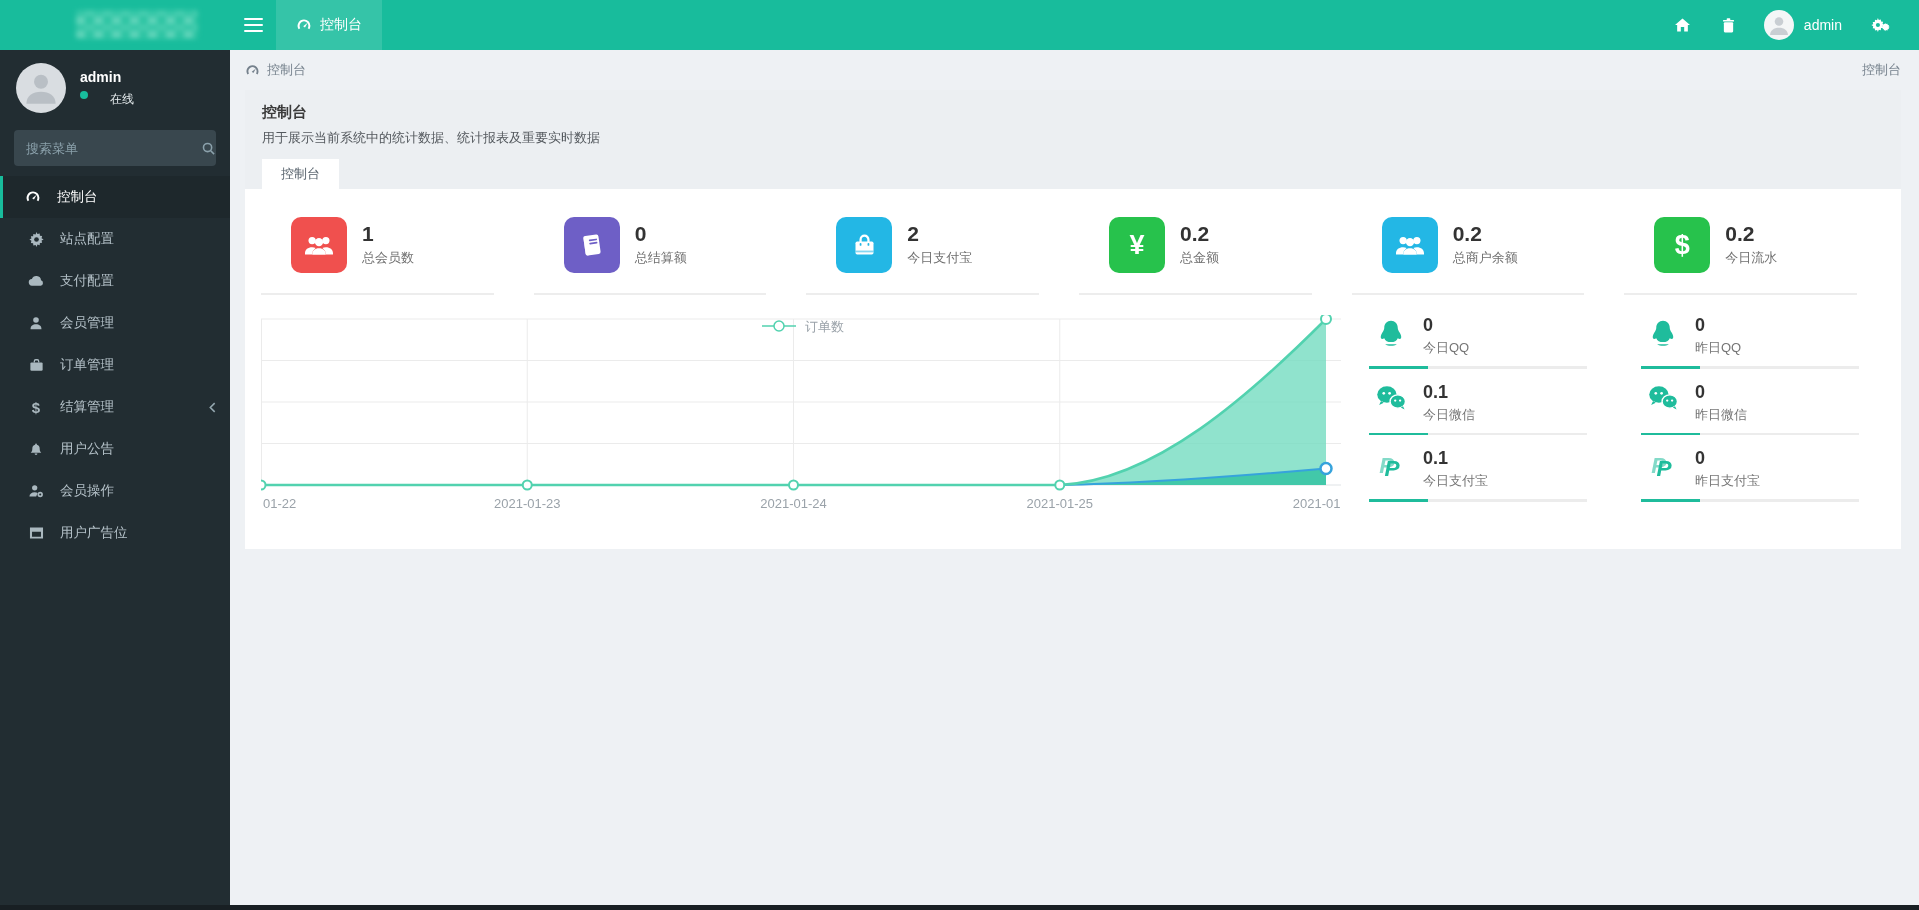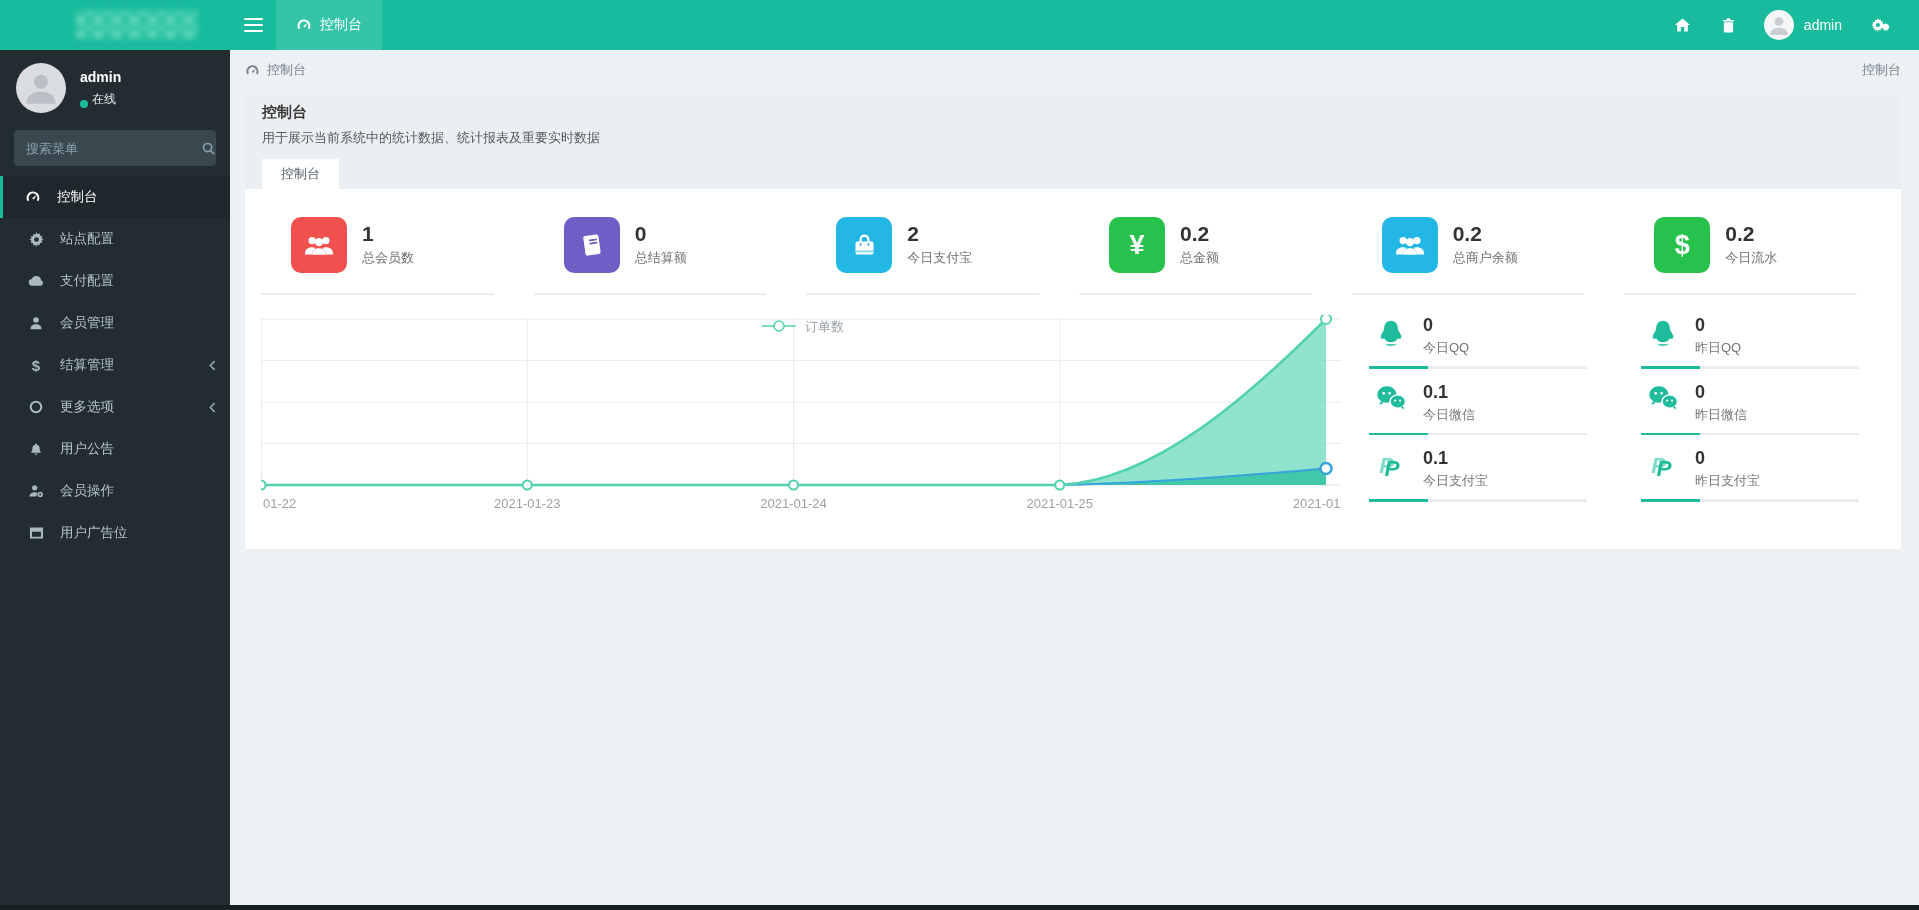--- a/index.html
+++ b/index.html
@@ -26,21 +26,21 @@
   .tb-avatar svg { position:absolute; left:4px; top:5px; }
   .tb-username { font-size:14px; }
 
   
   .sidebar { position:absolute; left:0; top:50px; width:230px; height:855px;
     background:#222d32; --bg:#222d32; color:#b4c1c8; z-index:10; }
   .user-panel { display:flex; align-items:center; gap:14px; padding:13px 16px 11px 16px; }
   .sb-avatar { width:50px; height:50px; border-radius:50%; background:#d9dde1; position:relative; overflow:hidden; flex:0 0 50px; }
   .sb-avatar svg { position:absolute; left:7px; top:8px; }
   .sb-user-name { color:#fff; font-weight:bold; font-size:14px; }
-  .sb-user-status { margin-top:6px; font-size:12px; color:#e8eef0; display:flex; align-items:flex-end; gap:4px; }
+  .sb-user-status { margin-top:6px; font-size:12px; color:#e8eef0; display:flex; align-items:flex-start; gap:22px; }
   .dot { width:8px; height:8px; border-radius:50%; background:#18bc9c; display:inline-block; }
   .sb-search { margin:6px 14px 10px 14px; height:36px; background:#39474e; border-radius:4px;
     display:flex; align-items:center; padding:0 12px; }
   .sb-search input { flex:1; background:transparent; border:0; outline:none; color:#cfd8dc;
     font-size:13px; font-family:inherit; }
   .sb-search input::placeholder { color:#8ba1ab; }
   .sb-search .mag { color:#8ba1ab; display:flex; }
   .sb-menu { list-style:none; }
   .sb-item { height:42px; display:flex; align-items:center; padding:0 14px 0 22px;
     font-size:13.5px; cursor:pointer; border-left:3px solid transparent; }
@@ -205,35 +205,31 @@
     <li class="sb-item">
       <span class="ico">
         <svg width="14" height="14" viewBox="0 0 16 16" fill="currentColor">
             <circle cx="8" cy="4.5" r="3.2"></circle>
             <path d="M1.8 14.6c0-3.3 2.6-5.1 6.2-5.1s6.2 1.8 6.2 5.1v.4H1.8z"></path>
           </svg>
       </span>
       <span>会员管理</span>
     </li>
     <li class="sb-item">
+      <span class="ico">
+        <svg width="15" height="14" viewBox="0 0 16 16" fill="currentColor">
+            <rect x="1" y="5" width="14" height="9.5" rx="1.4"></rect>
+            <path d="M5.5 5V3.6A1.6 1.6 0 0 1 7.1 2h1.8a1.6 1.6 0 0 1 1.6 1.6V5" fill="none" stroke="currentColor" stroke-width="1.5"></path>
+          </svg>
+      </span>
+      <span>订单管理</span>
+    </li>
+    <li class="sb-item">
       <span class="ico dollar-glyph">$</span>
       <span>结算管理</span>
-      <span class="chev">
-        <svg width="7" height="11" viewBox="0 0 8 12" fill="none" stroke="currentColor" stroke-width="1.8">
-            <path d="M6.5 1L1.5 6l5 5"></path>
-          </svg>
-      </span>
-    </li>
-    <li class="sb-item">
-      <span class="ico">
-        <svg width="14" height="14" viewBox="0 0 16 16" fill="none" stroke="currentColor" stroke-width="2.3">
-            <circle cx="8" cy="8" r="6"></circle>
-          </svg>
-      </span>
-      <span>更多选项</span>
       <span class="chev">
         <svg width="7" height="11" viewBox="0 0 8 12" fill="none" stroke="currentColor" stroke-width="1.8">
             <path d="M6.5 1L1.5 6l5 5"></path>
           </svg>
       </span>
     </li>
     <li class="sb-item">
       <span class="ico">
         <svg width="14" height="15" viewBox="0 0 16 16" fill="currentColor">
             <path d="M8 1.2c.5 0 1 .4 1 1v.5c2 .5 3.2 2.1 3.2 4.1 0 3 .8 4 1.8 4.8H2c1-.8 1.8-1.8 1.8-4.8 0-2 1.2-3.6 3.2-4.1v-.5c0-.6.5-1 1-1z"></path>

